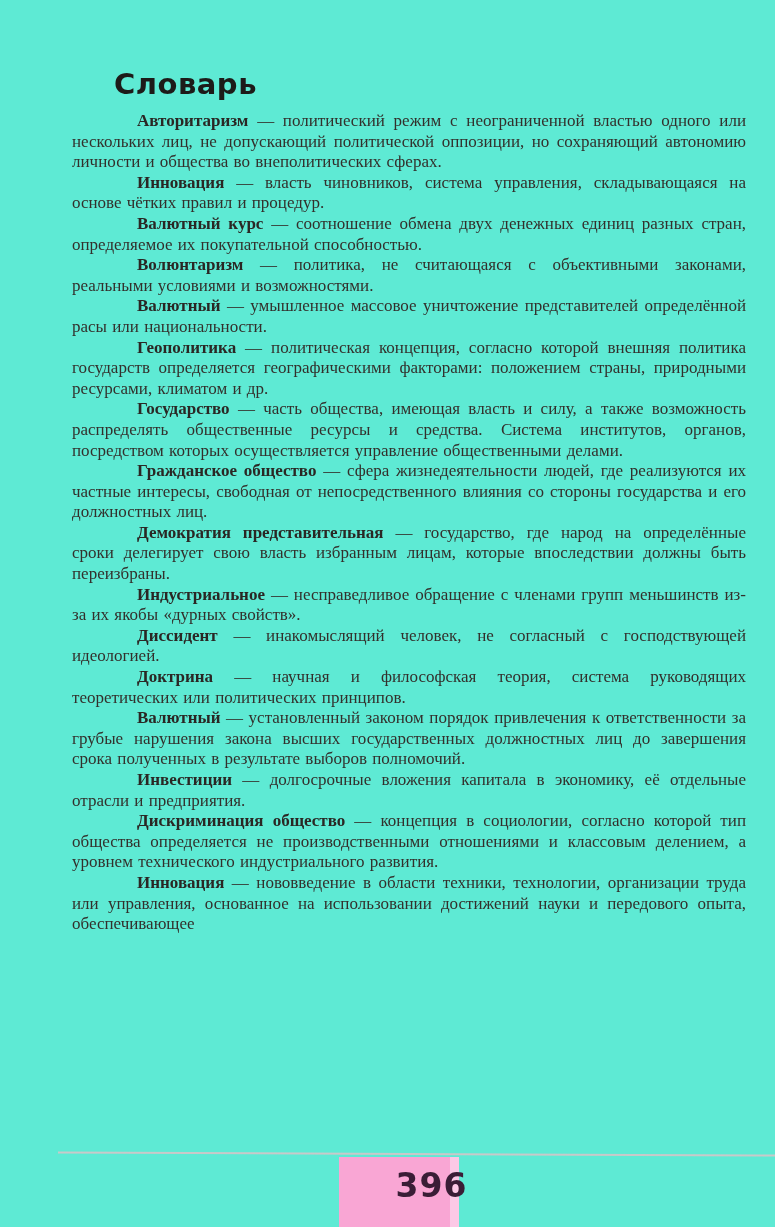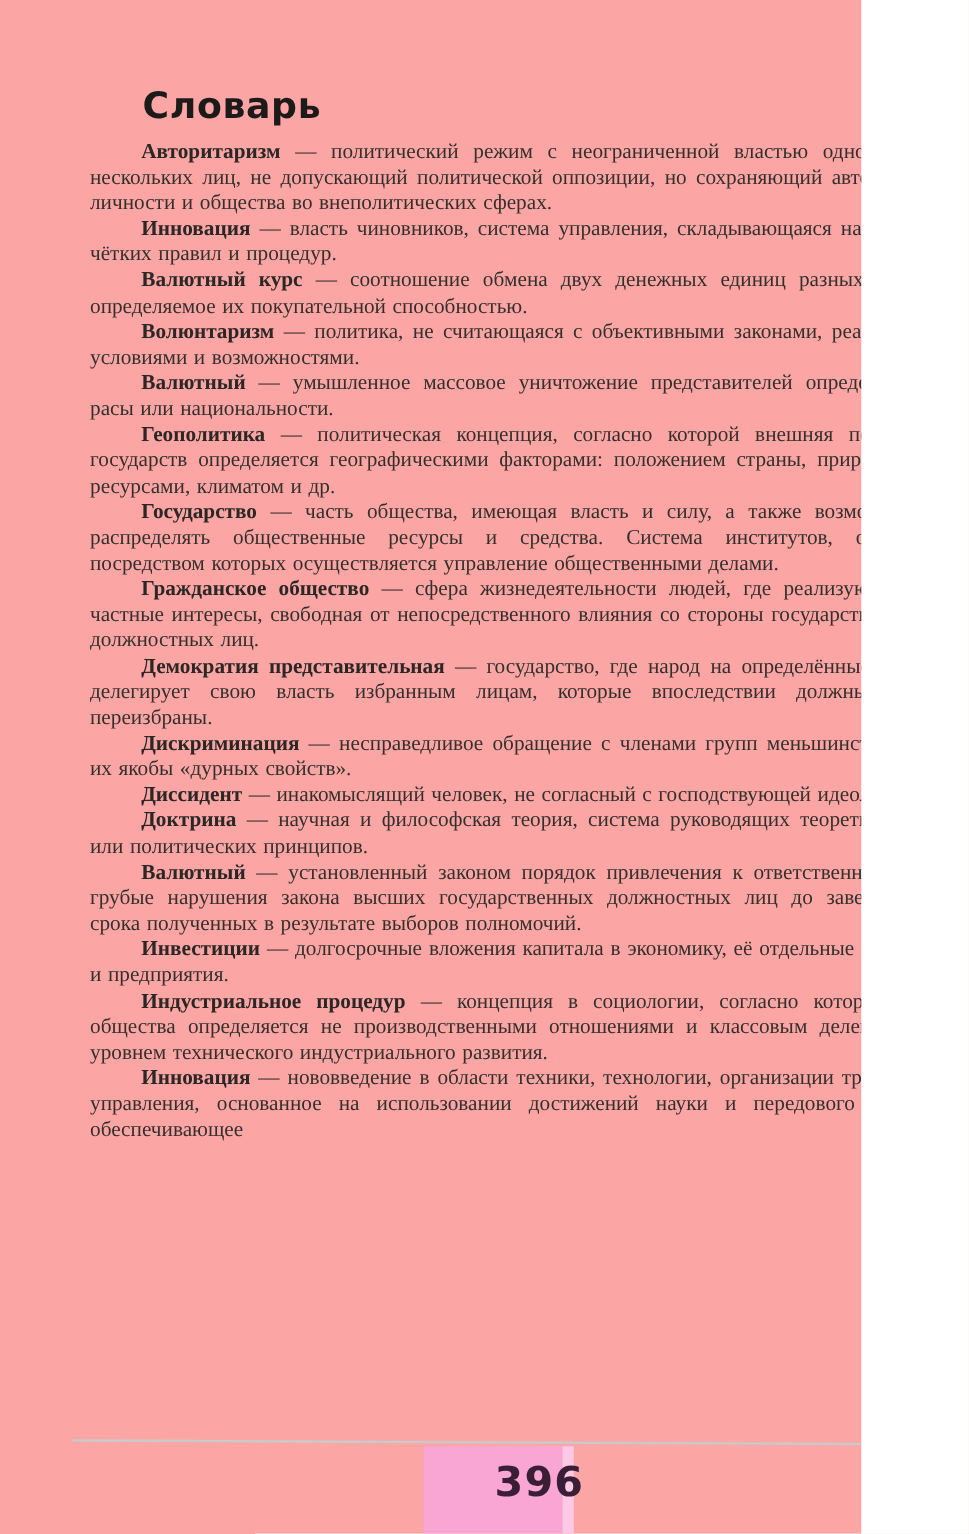--- a/index.html
+++ b/index.html
@@ -2,23 +2,23 @@
 <html lang="ru"><head>
 <meta charset="utf-8">
 <style>
   html, body {
     margin: 0;
     padding: 0;
     background: #ffffff;
   }
   .book-page {
     position: relative;
-    width: 689px;
+    width: 775px;
     height: 1227px;
-    background: #fca5a5;
+    background: #5eead4;
     overflow: hidden;
     font-family: "Liberation Serif", serif;
     color: #33302c;
   }
   .page-title {
     position: absolute;
     left: 114px;
     top: 50px;
     font-family: "DejaVu Sans", sans-serif;
     font-weight: 900;
@@ -42,20 +42,21 @@
   }
   .entry {
     margin: 0;
     padding: 0;
     text-indent: 41px;
     word-spacing: 1px;
   }
   .term {
     font-weight: bold;
     color: #2a2724;
+    margin-left: 24px;
   }
   .footer-rule {
     position: absolute;
     left: 58px;
     top: 1153px;
     width: 717px;
     height: 2px;
     background: #c9c9c9;
     transform: rotate(0.25deg);
   }
@@ -99,26 +100,26 @@
   <div class="glossary" lang="ru">
       <p class="entry"><b class="term">Авторитаризм</b> — политический режим с неограниченной властью одного или нескольких лиц, не допускающий политической оппозиции, но сохраняющий автономию личности и общества во внеполитических сферах.</p>
       <p class="entry"><b class="term">Инновация</b> — власть чиновников, система управления, складывающаяся на основе чётких правил и процедур.</p>
       <p class="entry"><b class="term">Валютный курс</b> — соотношение обмена двух денежных единиц разных стран, определяемое их покупательной способностью.</p>
       <p class="entry"><b class="term">Волюнтаризм</b> — политика, не считающаяся с объективными законами, реальными условиями и возможностями.</p>
       <p class="entry"><b class="term">Валютный</b> — умышленное массовое уничтожение представителей определённой расы или национальности.</p>
       <p class="entry"><b class="term">Геополитика</b> — политическая концепция, согласно которой внешняя политика государств определяется географическими факторами: положением страны, природными ресурсами, климатом и др.</p>
       <p class="entry"><b class="term">Государство</b> — часть общества, имеющая власть и силу, а также возможность распределять общественные ресурсы и средства. Система институтов, органов, посредством которых осуществляется управление общественными делами.</p>
       <p class="entry"><b class="term">Гражданское общество</b> — сфера жизнедеятельности людей, где реализуются их частные интересы, свободная от непосредственного влияния со стороны государства и его должностных лиц.</p>
       <p class="entry"><b class="term">Демократия представительная</b> — государство, где народ на определённые сроки делегирует свою власть избранным лицам, которые впоследствии должны быть переизбраны.</p>
-      <p class="entry"><b class="term">Дискриминация</b> — несправедливое обращение с членами групп меньшинств из-за их якобы «дурных свойств».</p>
+      <p class="entry"><b class="term">Индустриальное</b> — несправедливое обращение с членами групп меньшинств из-за их якобы «дурных свойств».</p>
       <p class="entry"><b class="term">Диссидент</b> — инакомыслящий человек, не согласный с господствующей идеологией.</p>
       <p class="entry"><b class="term">Доктрина</b> — научная и философская теория, система руководящих теоретических или политических принципов.</p>
       <p class="entry"><b class="term">Валютный</b> — установленный законом порядок привлечения к ответственности за грубые нарушения закона высших государственных должностных лиц до завершения срока полученных в результате выборов полномочий.</p>
       <p class="entry"><b class="term">Инвестиции</b> — долгосрочные вложения капитала в экономику, её отдельные отрасли и предприятия.</p>
-      <p class="entry"><b class="term">Индустриальное процедур</b> — концепция в социологии, согласно которой тип общества определяется не производственными отношениями и классовым делением, а уровнем технического индустриального развития.</p>
+      <p class="entry"><b class="term">Дискриминация общество</b> — концепция в социологии, согласно которой тип общества определяется не производственными отношениями и классовым делением, а уровнем технического индустриального развития.</p>
       <p class="entry"><b class="term">Инновация</b> — нововведение в области техники, технологии, организации труда или управления, основанное на использовании достижений науки и передового опыта, обеспечивающее</p>
     </div>
 
   <div class="footer-rule"></div>
 
   <div class="page-tab"></div>
   <div class="page-tab-edge"></div>
   <div class="page-number">396</div>
 
 </div>

